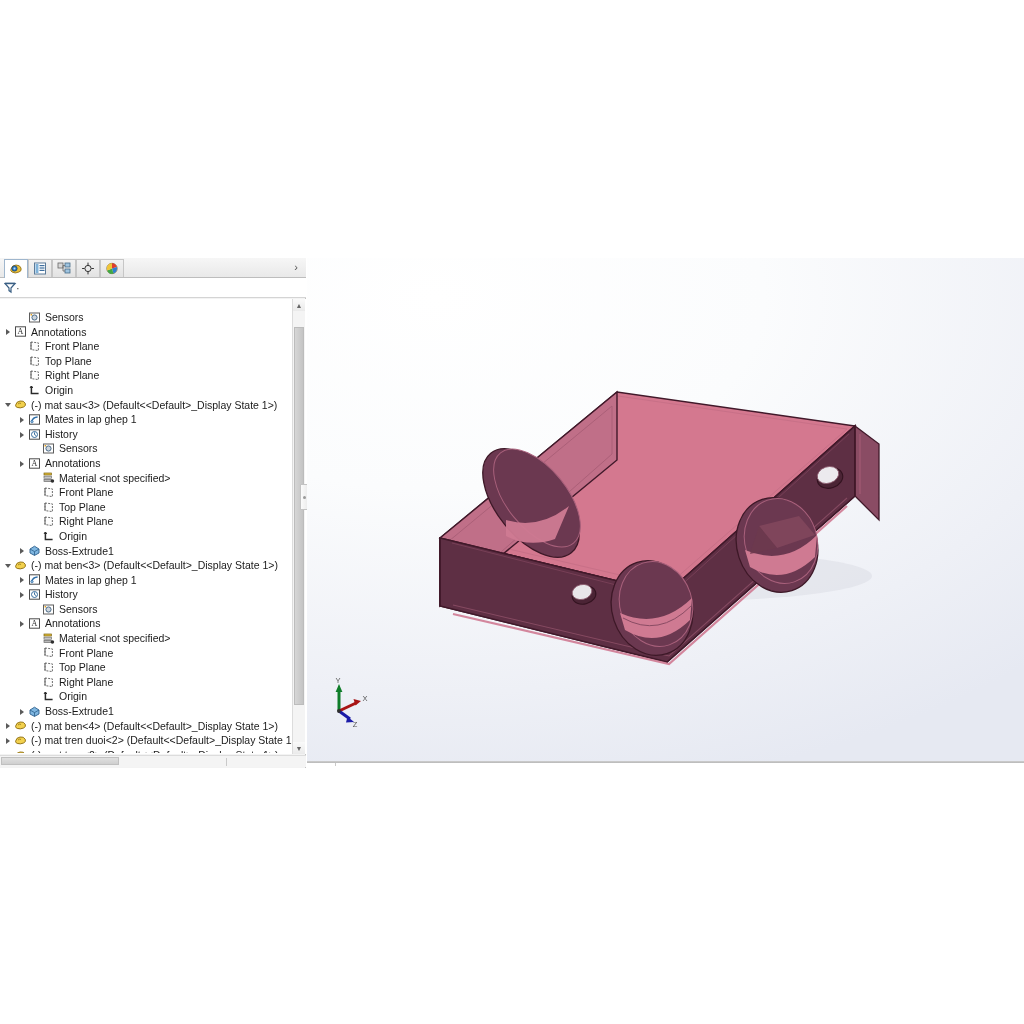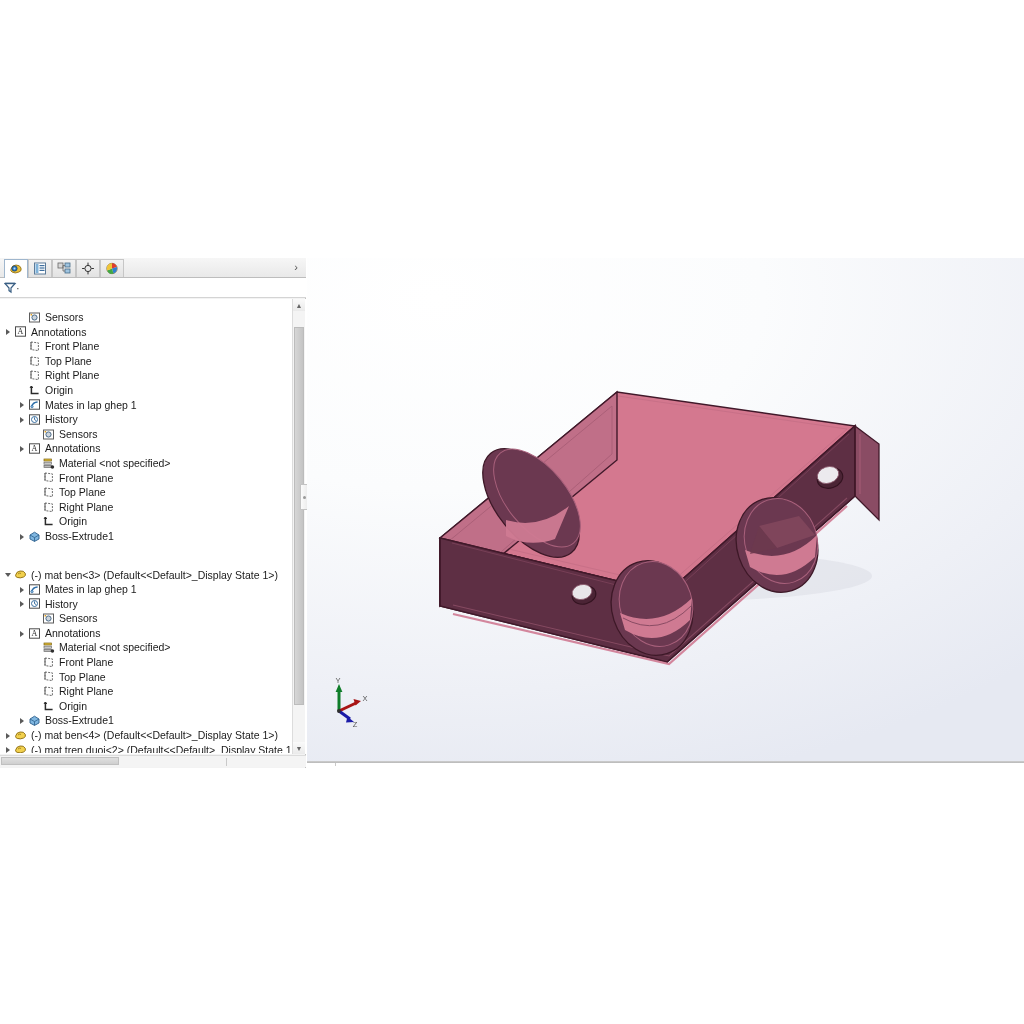--- a/index.html
+++ b/index.html
@@ -299,20 +299,28 @@
             <span class="lbl">Right Plane</span>
           </div>
           <div class="row" style="padding-left: 18px;">
             <span class="arrow"></span>
             <span class="ico"><svg width="13" height="13" viewBox="0 0 13 13">
                 <path d="M3.4 2 V9.6 H10.6" fill="none" stroke="#2a2a2a" stroke-width="1.5"></path>
                 <path d="M3.4 2 L2 4 M3.4 2 L4.8 4" fill="none" stroke="#2a2a2a" stroke-width="1"></path>
               </svg></span>
             <span class="lbl">Origin</span>
           </div>
+          <div class="row" style="padding-left: 4px;">
+            <span class="arrow open"></span>
+            <span class="ico"><svg width="13" height="13" viewBox="0 0 13 13">
+                <path d="M1.6 7.2 q0.6-3.6 4.4-4.2 q3.8-0.6 5.2 2.2 q1.2 2.6 -1.6 3.8 q-3.4 1.6 -6.4 0.4 q-2-0.8 -1.6-2.2z" fill="#f2d14e" stroke="#8a6a10" stroke-width="0.9"></path>
+                <path d="M4 6 q1.4-1.4 3-0.6" fill="none" stroke="#8a6a10" stroke-width="0.7"></path>
+              </svg></span>
+            <span class="lbl">(-) mat sau&lt;3&gt;  (Default&lt;&lt;Default&gt;_Display State 1&gt;)</span>
+          </div>
           <div class="row" style="padding-left: 18px;">
             <span class="arrow has"></span>
             <span class="ico"><svg width="13" height="13" viewBox="0 0 13 13">
                 <rect x="1.5" y="1.8" width="10" height="9.4" fill="#fff" stroke="#4b4b4b" stroke-width="1"></rect>
                 <path d="M3.4 8.6 q1.6-4.4 6.2-4.6" fill="none" stroke="#2f6fa8" stroke-width="1.3"></path>
                 <circle cx="4" cy="8.6" r="1.2" fill="#8fb8dc" stroke="#2f6fa8" stroke-width="0.7"></circle>
               </svg></span>
             <span class="lbl">Mates in lap ghep 1</span>
           </div>
           <div class="row" style="padding-left: 18px;">
@@ -384,21 +392,21 @@
             <span class="lbl">Origin</span>
           </div>
           <div class="row" style="padding-left: 18px;">
             <span class="arrow has"></span>
             <span class="ico"><svg width="13" height="13" viewBox="0 0 13 13">
                 <path d="M2 5 L6.5 2.2 L11 5 L11 9 L6.5 11.4 L2 9 Z" fill="#7fb6e0" stroke="#2b5f8c" stroke-width="0.9"></path>
                 <path d="M2 5 L6.5 7.6 L11 5 M6.5 7.6 L6.5 11.4" fill="none" stroke="#2b5f8c" stroke-width="0.8"></path>
               </svg></span>
             <span class="lbl">Boss-Extrude1</span>
           </div>
-          <div class="row" style="padding-left: 4px; margin-top: 24px;">
+          <div class="row" style="padding-left: 4px;">
             <span class="arrow open"></span>
             <span class="ico"><svg width="13" height="13" viewBox="0 0 13 13">
                 <path d="M1.6 7.2 q0.6-3.6 4.4-4.2 q3.8-0.6 5.2 2.2 q1.2 2.6 -1.6 3.8 q-3.4 1.6 -6.4 0.4 q-2-0.8 -1.6-2.2z" fill="#f2d14e" stroke="#8a6a10" stroke-width="0.9"></path>
                 <path d="M4 6 q1.4-1.4 3-0.6" fill="none" stroke="#8a6a10" stroke-width="0.7"></path>
               </svg></span>
             <span class="lbl">(-) mat ben&lt;3&gt;  (Default&lt;&lt;Default&gt;_Display State 1&gt;)</span>
           </div>
           <div class="row" style="padding-left: 18px;">
             <span class="arrow has"></span>
             <span class="ico"><svg width="13" height="13" viewBox="0 0 13 13">

